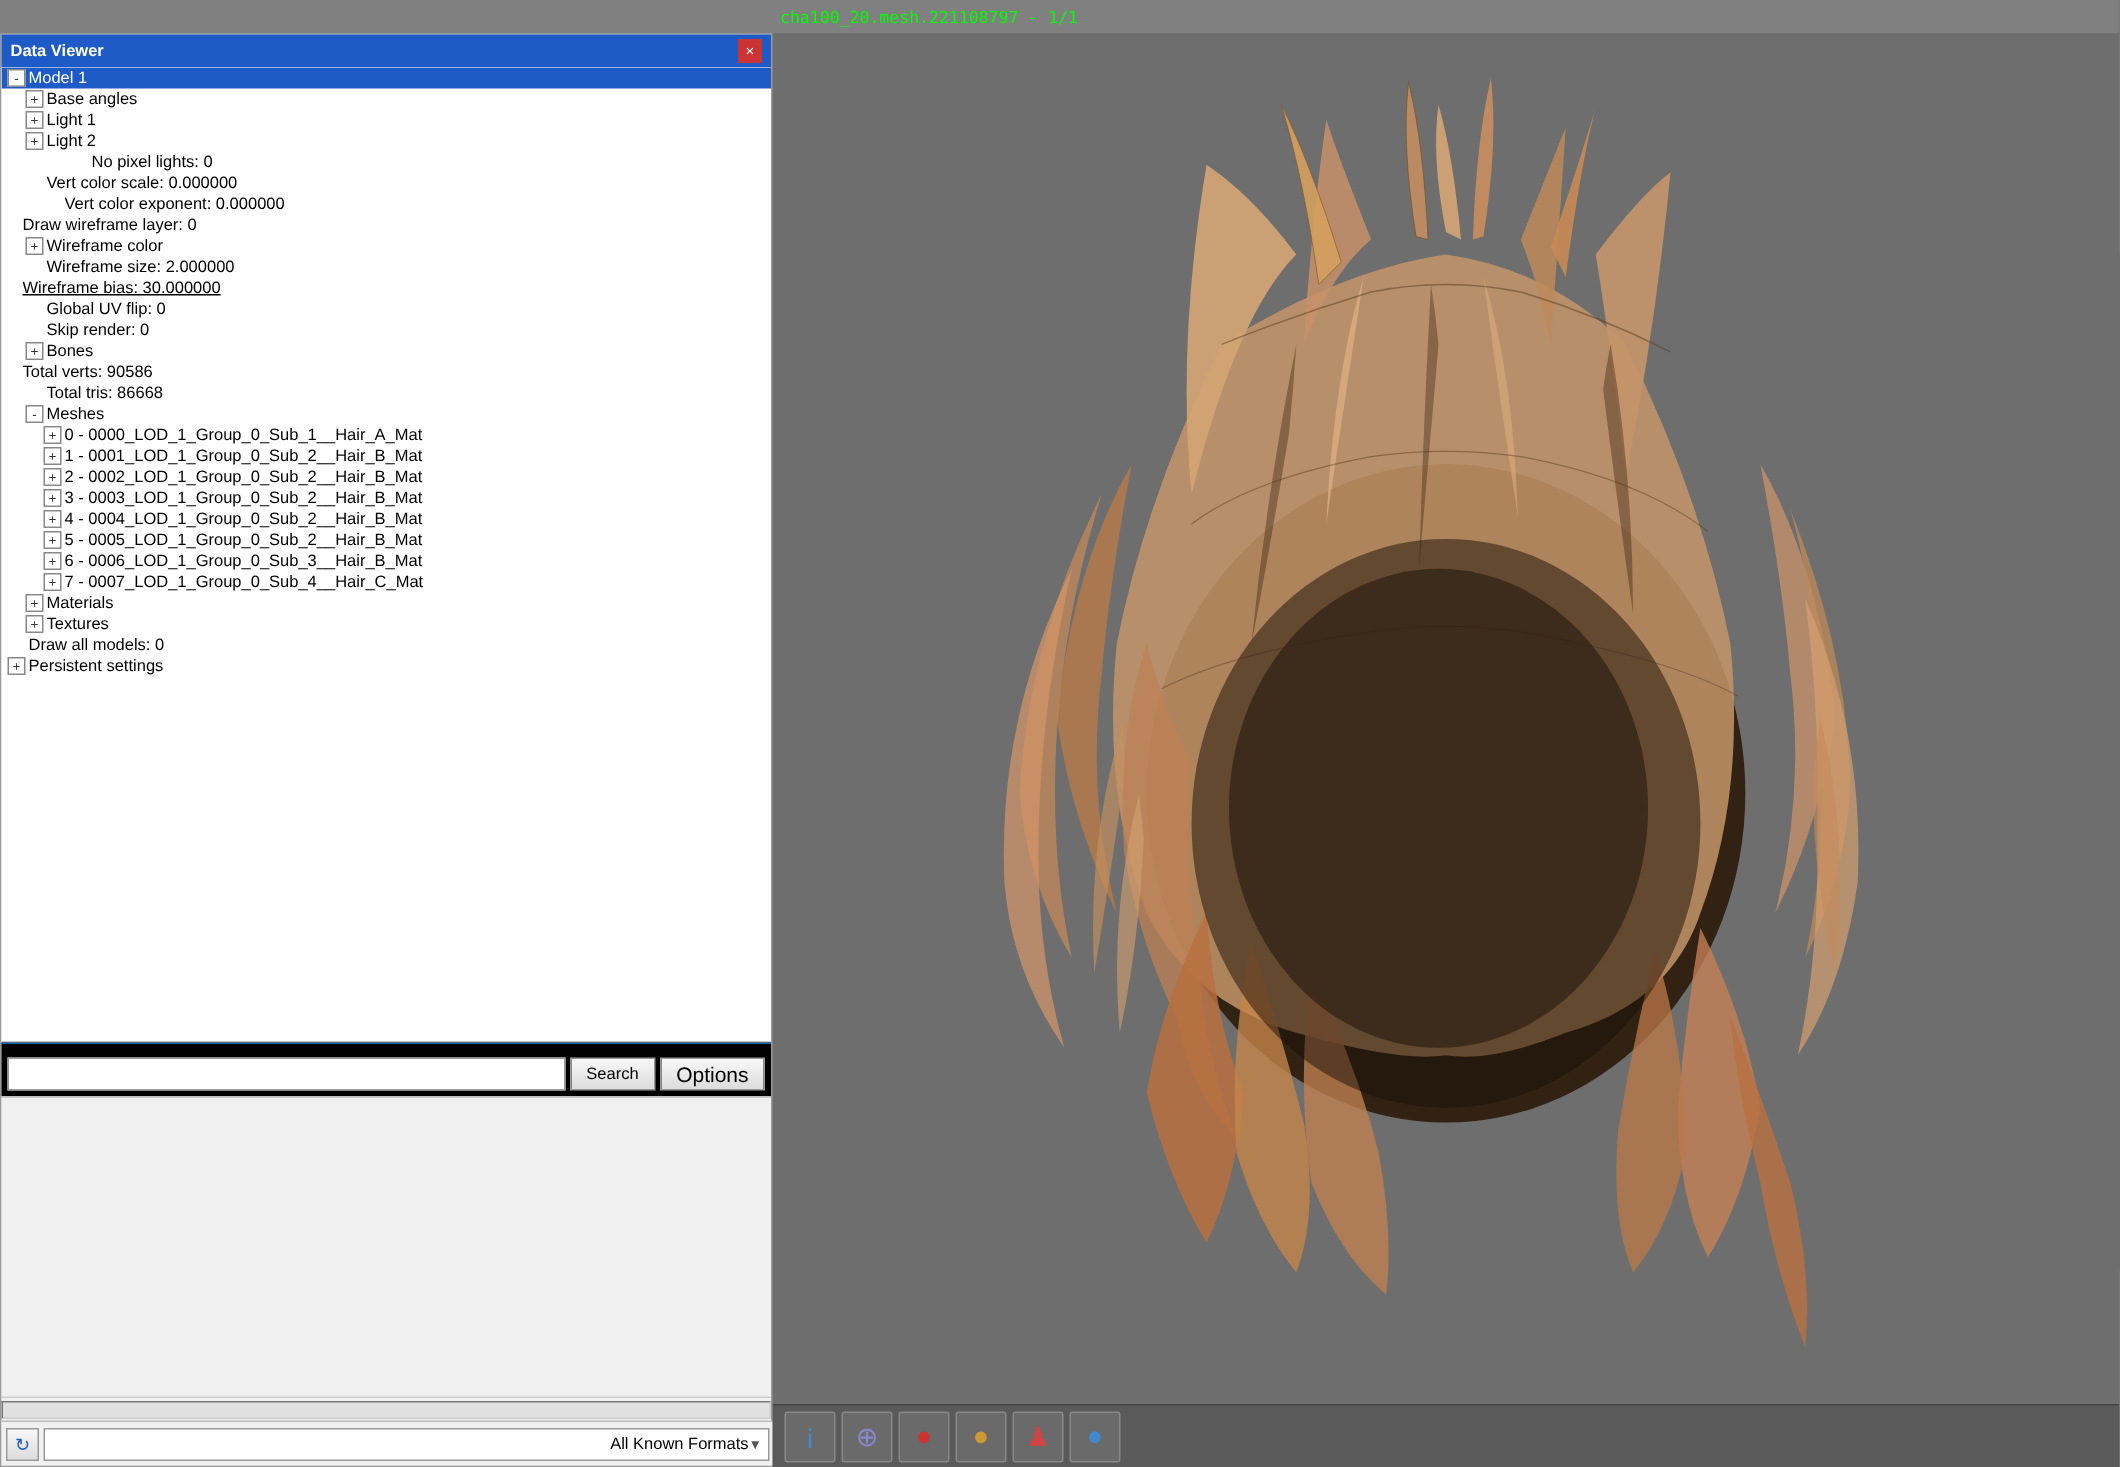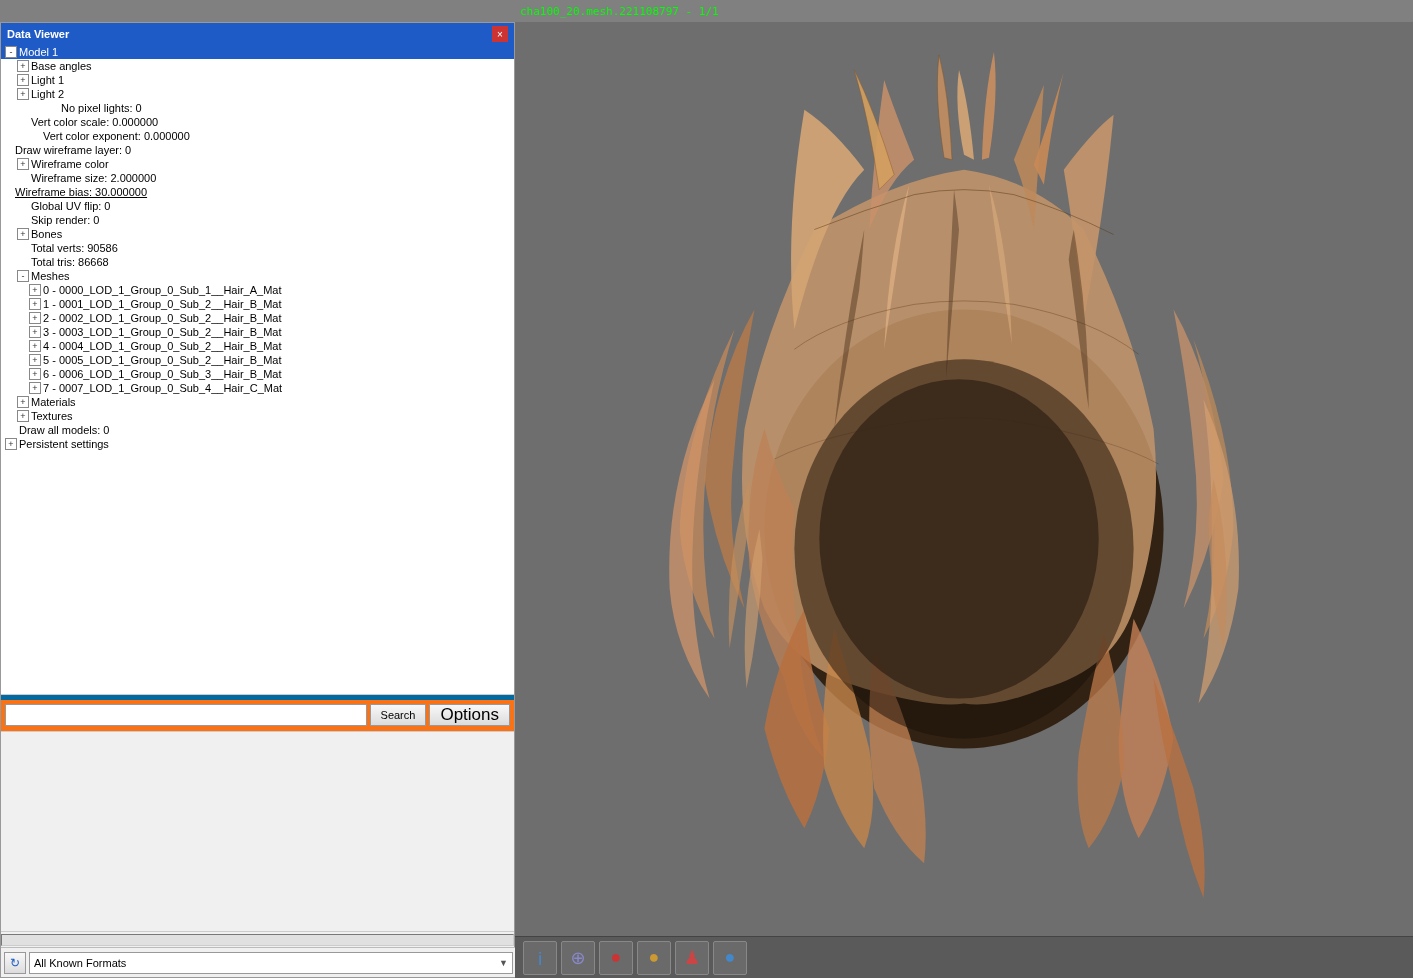--- a/index.html
+++ b/index.html
@@ -112,25 +112,25 @@
       display: inline-block;
       width: 12px;
       margin-right: 2px;
       flex-shrink: 0;
     }
 
     
     #search-bar {
       display: flex;
       padding: 4px;
-      background: #f97316;
-      border-top: 5px solid #0369a1;
+      background: #000000;
+      border-top: 1px solid #0369a1;
       gap: 3px;
       height: 36px;
-      align-items: flex-start;
+      align-items: flex-end;
     }
     #search-input {
       flex: 1;
       height: 22px;
       border: 1px solid #999;
       padding: 2px 4px;
       font-size: 11px;
       background: white;
     }
     #search-btn {
@@ -139,21 +139,21 @@
       background: linear-gradient(to bottom, #f8f8f8, #dcdcdc);
       border: 1px solid #999;
       font-size: 11px;
       cursor: pointer;
     }
     #options-btn {
       height: 22px;
       padding: 0 10px;
       background: linear-gradient(to bottom, #f8f8f8, #dcdcdc);
       border: 1px solid #999;
-      font-size: 17px;
+      font-size: 14px;
       cursor: pointer;
     }
 
     
     #empty-space {
       height: 200px;
       background: #f0f0f0;
       border-top: 1px solid #ccc;
     }
 
@@ -197,21 +197,21 @@
     }
     #format-dropdown {
       flex: 1;
       height: 22px;
       background: white;
       border: 1px solid #999;
       font-size: 11px;
       padding: 1px 4px;
       display: flex;
       align-items: center;
-      justify-content: space-between;
+      justify-content: flex-end;
       cursor: pointer;
     }
     #format-dropdown span.arrow {
       font-size: 9px;
       color: #555;
     }
 
     
     #right-panel {
       flex: 1;
@@ -325,21 +325,21 @@
           <span>Global UV flip: 0</span>
         </div>
         <div class="tree-item" style="padding-left: 16px;">
           <span class="no-expand"></span>
           <span>Skip render: 0</span>
         </div>
         <div class="tree-item" style="padding-left: 16px;">
           <span class="expand-icon">+</span>
           <span>Bones</span>
         </div>
-        <div class="tree-item" style="padding-left: 16px;">
+        <div class="tree-item" style="">
           <span class="no-expand"></span>
           <span>Total verts: 90586</span>
         </div>
         <div class="tree-item" style="padding-left: 16px;">
           <span class="no-expand"></span>
           <span>Total tris: 86668</span>
         </div>
         <div class="tree-item" style="padding-left: 16px;">
           <span class="expand-icon">-</span>
           <span>Meshes</span>

